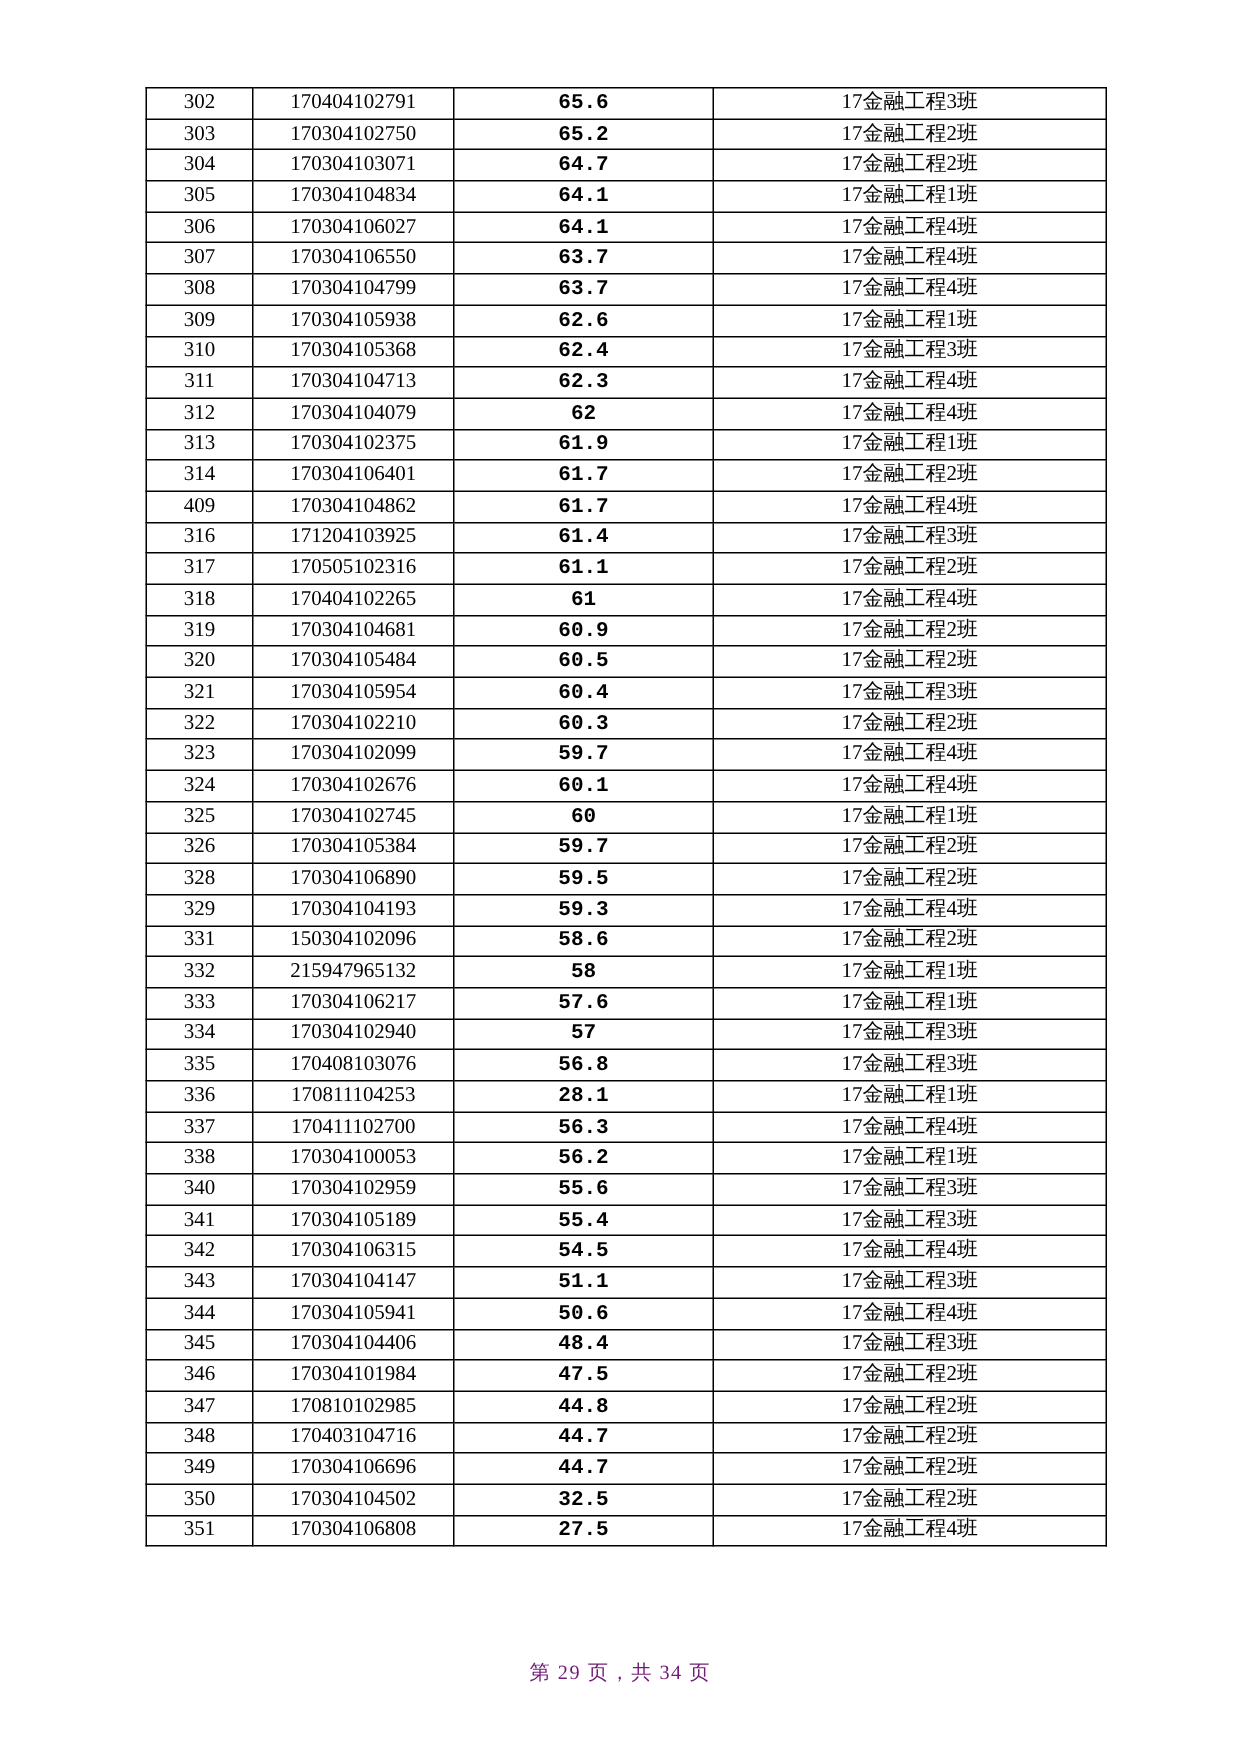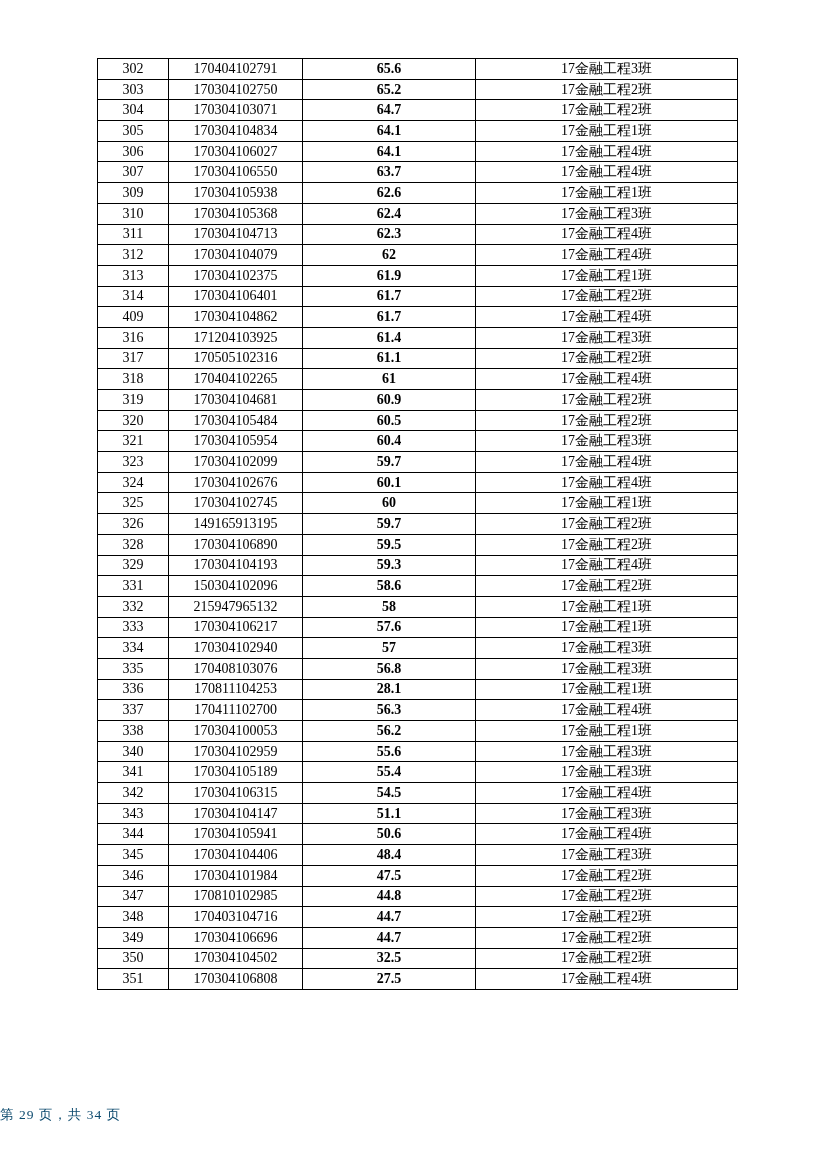--- a/index.html
+++ b/index.html
@@ -31,32 +31,34 @@
     padding: 0;
     text-align: center;
     vertical-align: middle;
     font-size: 14px;
     line-height: 1;
     white-space: nowrap;
     overflow: hidden;
   }
   td.col-score {
     font-weight: bold;
+    font-family: Liberation Mono, monospace;
   }
   td.col-class_name {
     font-size: 13.5px;
   }
   .footer {
     position: absolute;
     left: 0;
     top: 1106px;
     width: 827px;
+    text-align: center;
     font-size: 13.5px;
     letter-spacing: 1px;
-    color: #0c4a6e;
+    color: #701a75;
   }
 </style>
 </head>
 <body>
 
 <div class="page">
 
   <table class="results">
     <colgroup>
       <col style="width:71px">
@@ -95,20 +97,26 @@
           <td class="col-score">64.1</td>
           <td class="col-class_name">17金融工程4班</td>
         </tr>
         <tr>
           <td class="col-rank">307</td>
           <td class="col-student_id">170304106550</td>
           <td class="col-score">63.7</td>
           <td class="col-class_name">17金融工程4班</td>
         </tr>
         <tr>
+          <td class="col-rank">308</td>
+          <td class="col-student_id">170304104799</td>
+          <td class="col-score">63.7</td>
+          <td class="col-class_name">17金融工程4班</td>
+        </tr>
+        <tr>
           <td class="col-rank">309</td>
           <td class="col-student_id">170304105938</td>
           <td class="col-score">62.6</td>
           <td class="col-class_name">17金融工程1班</td>
         </tr>
         <tr>
           <td class="col-rank">310</td>
           <td class="col-student_id">170304105368</td>
           <td class="col-score">62.4</td>
           <td class="col-class_name">17金融工程3班</td>
@@ -173,40 +181,46 @@
           <td class="col-score">60.5</td>
           <td class="col-class_name">17金融工程2班</td>
         </tr>
         <tr>
           <td class="col-rank">321</td>
           <td class="col-student_id">170304105954</td>
           <td class="col-score">60.4</td>
           <td class="col-class_name">17金融工程3班</td>
         </tr>
         <tr>
+          <td class="col-rank">322</td>
+          <td class="col-student_id">170304102210</td>
+          <td class="col-score">60.3</td>
+          <td class="col-class_name">17金融工程2班</td>
+        </tr>
+        <tr>
           <td class="col-rank">323</td>
           <td class="col-student_id">170304102099</td>
           <td class="col-score">59.7</td>
           <td class="col-class_name">17金融工程4班</td>
         </tr>
         <tr>
           <td class="col-rank">324</td>
           <td class="col-student_id">170304102676</td>
           <td class="col-score">60.1</td>
           <td class="col-class_name">17金融工程4班</td>
         </tr>
         <tr>
           <td class="col-rank">325</td>
           <td class="col-student_id">170304102745</td>
           <td class="col-score">60</td>
           <td class="col-class_name">17金融工程1班</td>
         </tr>
         <tr>
           <td class="col-rank">326</td>
-          <td class="col-student_id">149165913195</td>
+          <td class="col-student_id">170304105384</td>
           <td class="col-score">59.7</td>
           <td class="col-class_name">17金融工程2班</td>
         </tr>
         <tr>
           <td class="col-rank">328</td>
           <td class="col-student_id">170304106890</td>
           <td class="col-score">59.5</td>
           <td class="col-class_name">17金融工程2班</td>
         </tr>
         <tr>

